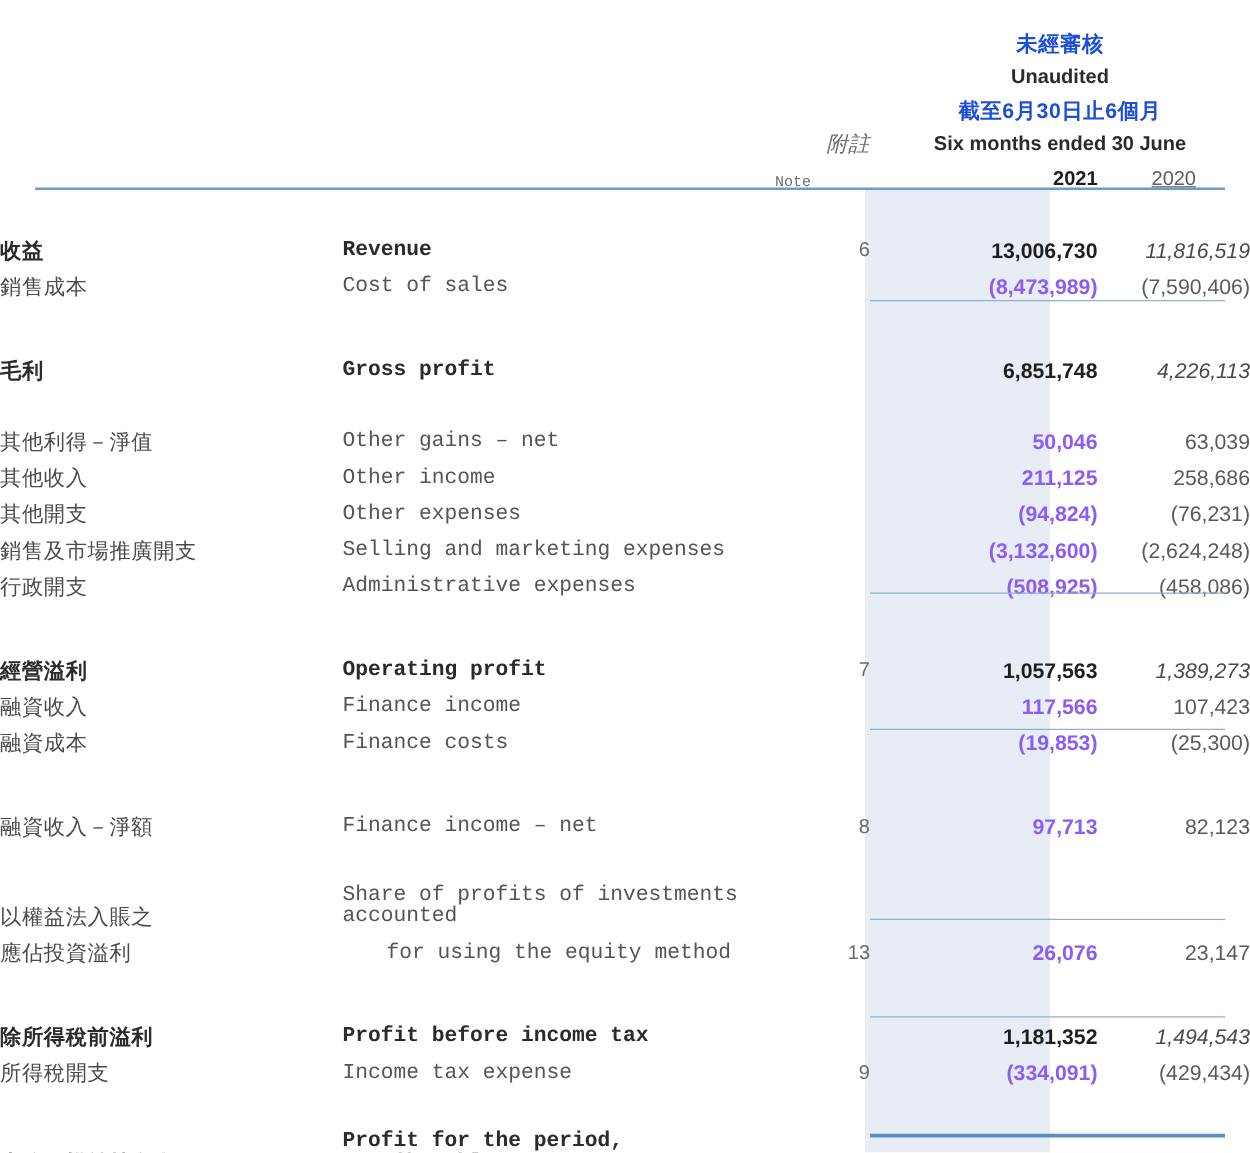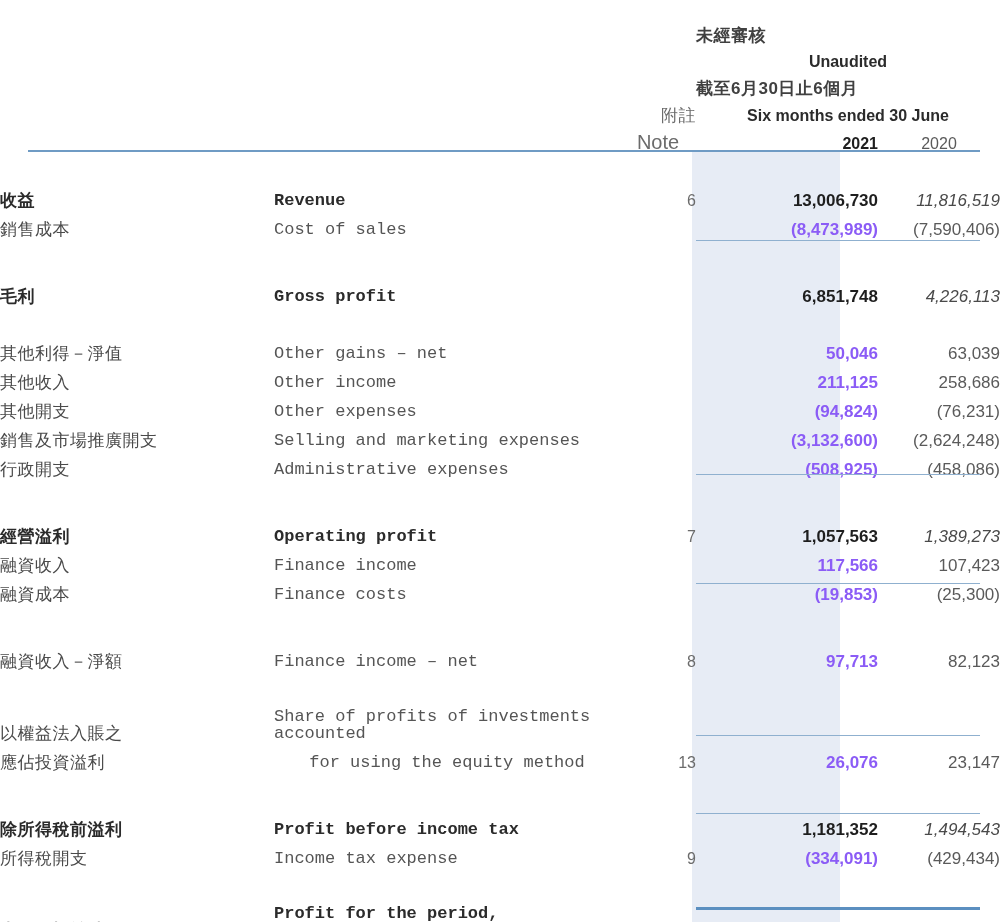--- a/index.html
+++ b/index.html
@@ -94,43 +94,46 @@
   .indent { padding-left: 56px; }
   .indent-en { padding-left: 34px; text-align: center; }
 
   
   tr.r    { height: 29px; }
   tr.gap-md  { height: 28px; }
   tr.gap-lg  { height: 38px; }
 
   
   .hdr-zh {
+    text-align: center;
     font-size: 17px;
     font-weight: bold;
-    color: #404040;
+    color: #1d4ed8;
     letter-spacing: 0.5px;
   }
   .hdr-en {
     text-align: center;
     font-size: 16px;
     font-weight: bold;
     color: #2b2b2b;
   }
   .hdr-note-zh {
     text-align: right;
     padding-right: 22px;
     font-size: 17px;
     color: #6b6b6b;
     letter-spacing: 0.5px;
+    font-style: italic;
   }
   .hdr-note-en {
-    text-align: center;
-    padding-right: 22px;
-    font-size: 20px;
+    text-align: left;
+    padding-right: 22px;
+    font-size: 12px;
     color: #6b6b6b;
+    font-family: Liberation Mono, monospace;
   }
   .hdr-y1 {
     text-align: right;
     padding-right: 12px;
     font-size: 16px;
     font-weight: bold;
     color: #1e1e1e;
   }
   .hdr-y2 {
     text-align: center;

